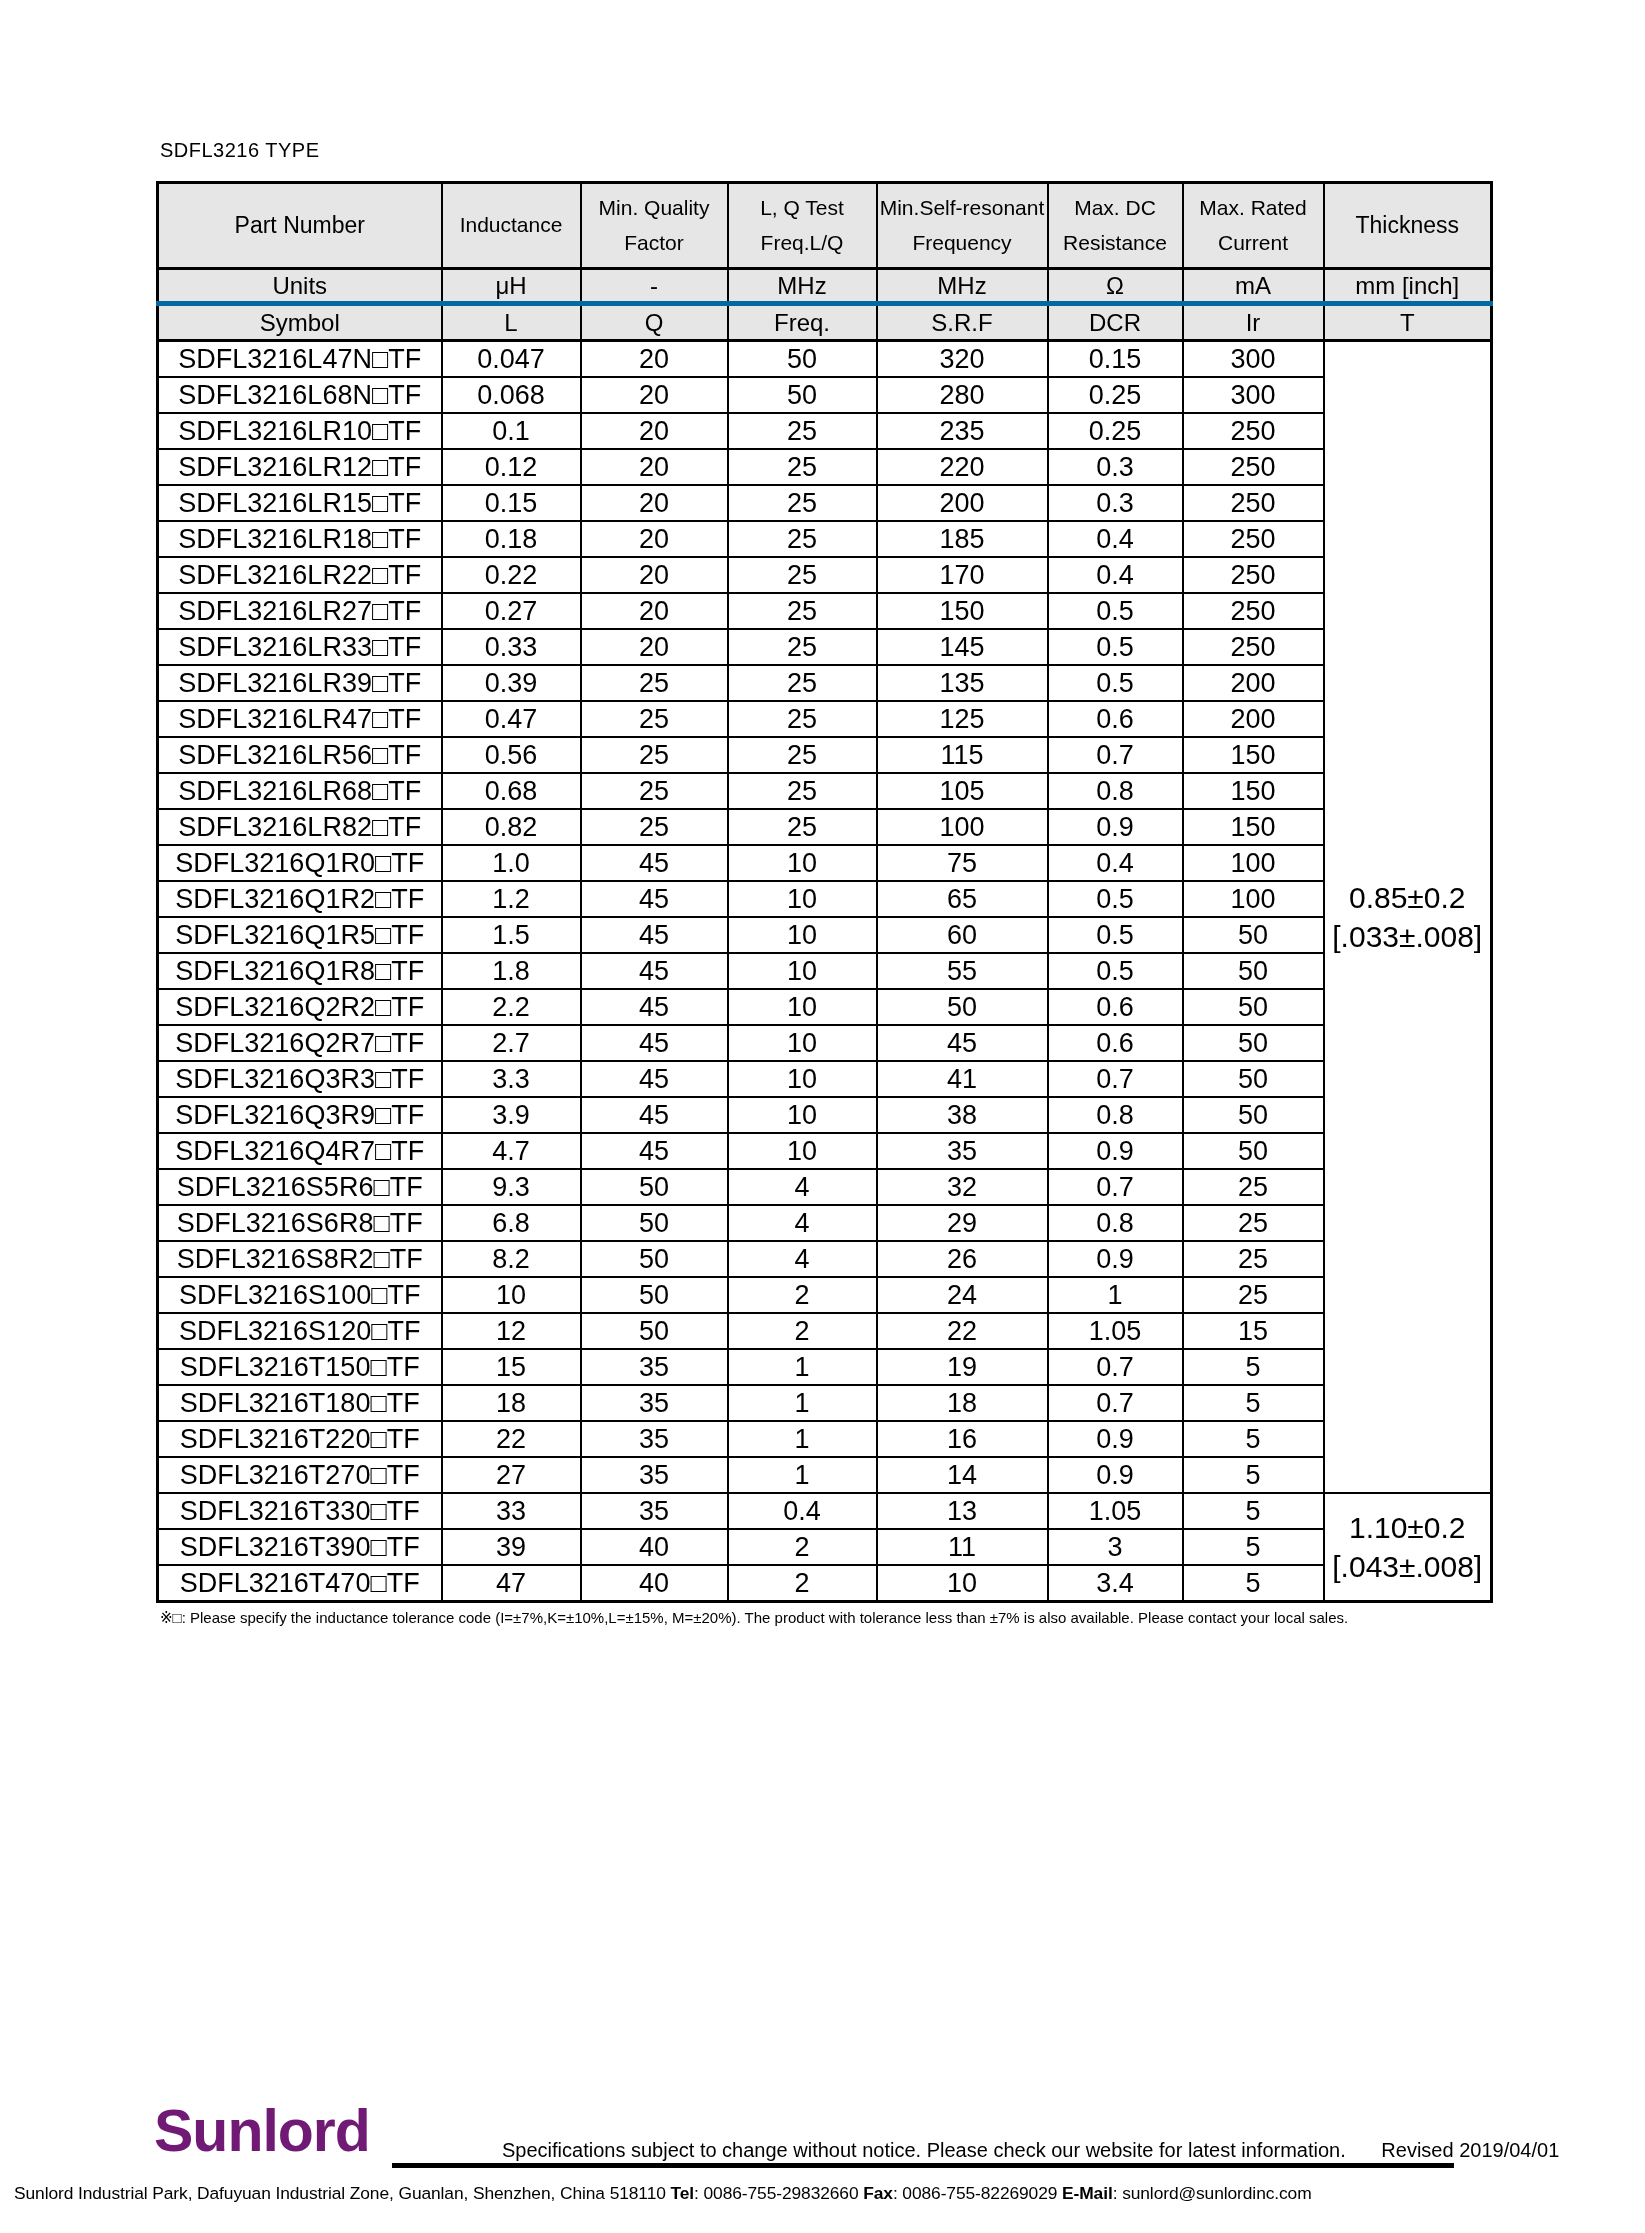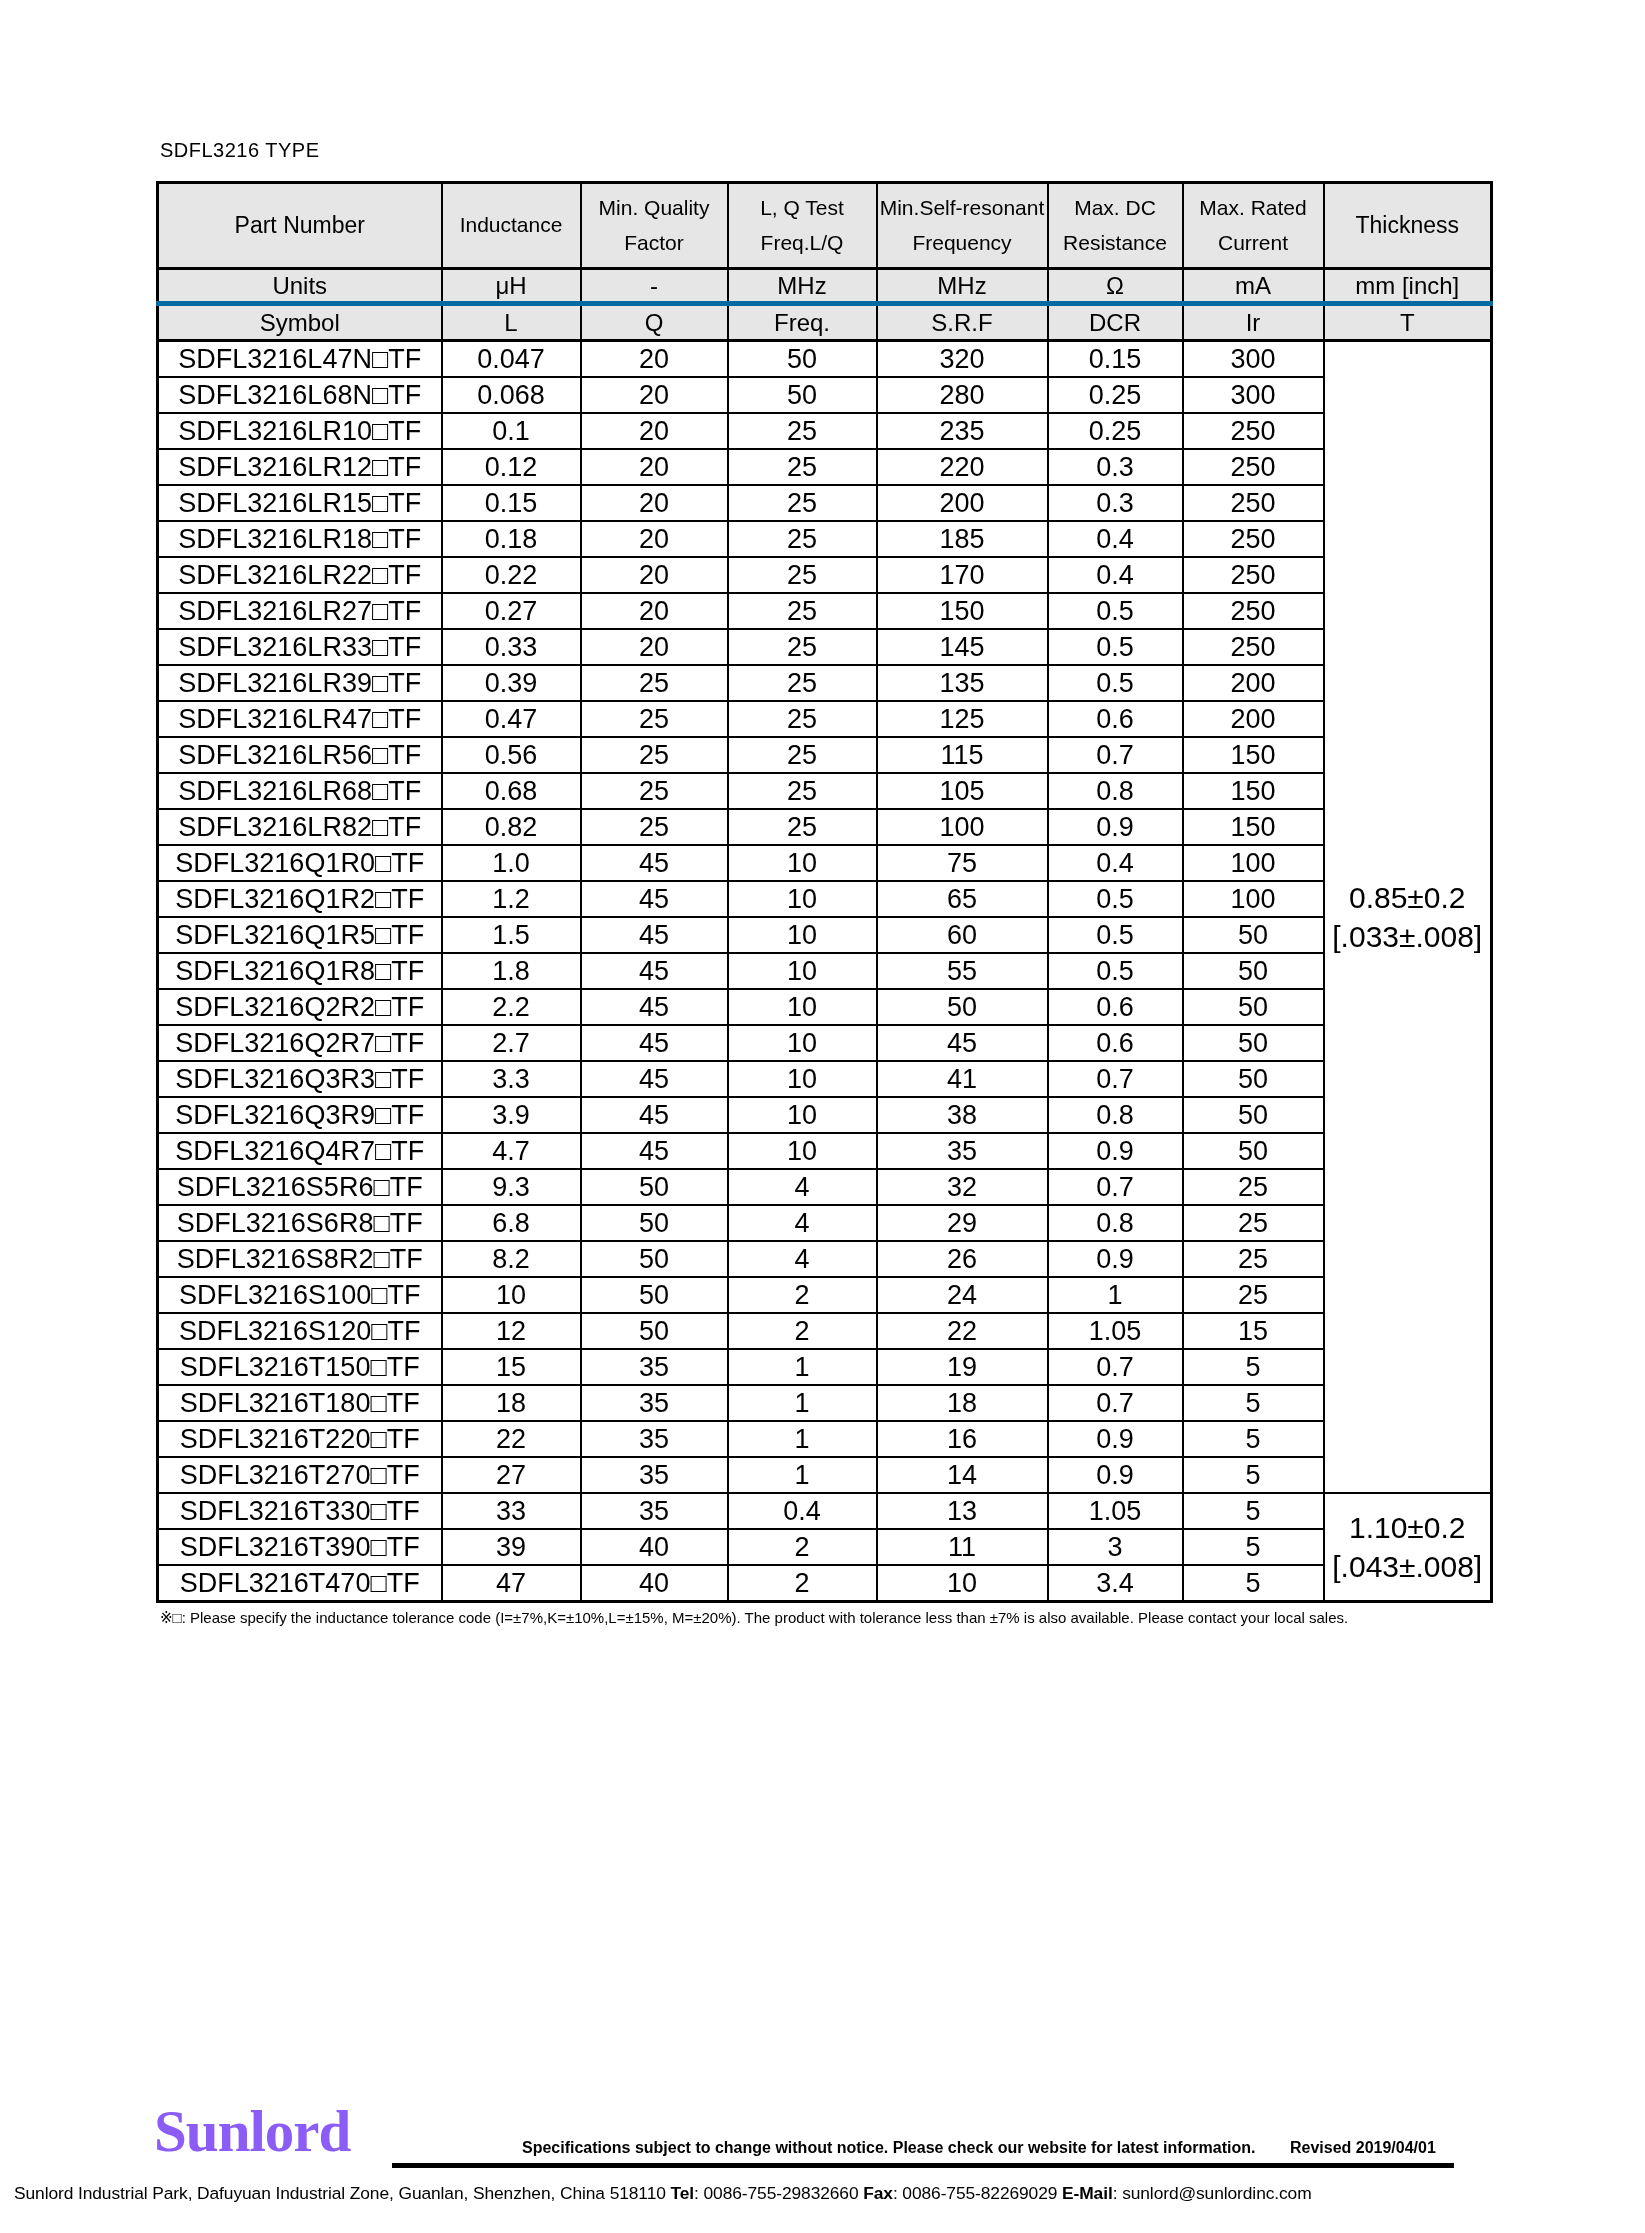--- a/index.html
+++ b/index.html
@@ -49,21 +49,21 @@
     position: absolute; left: 156px; top: 1604px;
     width: 1353px; margin: 4px;
     font-size: 15px; line-height: 1.35;
   }
   .footer-logo {
     position: absolute; left: 154px; top: 2097px;
     font-size: 59px; font-weight: bold; letter-spacing: -1px;
   }
   .disclaimer-line {
     position: absolute; left: 502px; top: 2139px;
-    font-size: 16px; font-weight: bold; white-space: nowrap; margin-left: 20px;
+    font-size: 20px; font-weight: normal; white-space: nowrap;
   }
   .disclaimer-line .revised { margin-left: 30px; }
   .footer-rule {
     position: absolute; left: 392px; top: 2163px;
     width: 1062px; height: 5px; background: #000;
   }
   .address-line {
     position: absolute; left: 14px; top: 2183px;
     width: 1646px; text-align: left;
     font-size: 17.4px; white-space: nowrap; letter-spacing: -0.1px;
@@ -464,21 +464,21 @@
           <td data-name="test-frequency-cell">2</td>
           <td data-name="srf-cell">10</td>
           <td data-name="dcr-cell">3.4</td>
           <td data-name="rated-current-cell">5</td>
         </tr>
       </tbody>
   </table>
 
   <p class="footnote" data-name="tolerance-footnote">※□: Please specify the inductance tolerance code (I=±7%,K=±10%,L=±15%,  M=±20%). The product with tolerance less than ±7% is also available. Please contact your local sales.</p>
 
-  <div class="footer-logo" data-name="sunlord-logo" style="color: #8b5cf6; font-family: Liberation Serif, serif;">Sunlord</div>
+  <div class="footer-logo" data-name="sunlord-logo" style="color: #701a75;">Sunlord</div>
 
   <div class="disclaimer-line" data-name="footer-disclaimer-line">
     <span data-name="disclaimer-text">Specifications subject to change without notice. Please check our website for latest information.</span>
     <span class="revised" data-name="revision-date">Revised 2019/04/01</span>
   </div>
 
   <div class="footer-rule" data-name="footer-rule"></div>
 
   <div class="address-line" data-name="address-line">
     <span data-name="company-address">Sunlord Industrial Park, Dafuyuan Industrial Zone, Guanlan, Shenzhen, China 518110 </span><b data-name="tel-label">Tel</b><span data-name="tel-number">: 0086-755-29832660 </span><b data-name="fax-label">Fax</b><span data-name="fax-number">: 0086-755-82269029 </span><b data-name="email-label">E-Mail</b><span data-name="email-address">: sunlord@sunlordinc.com</span>

